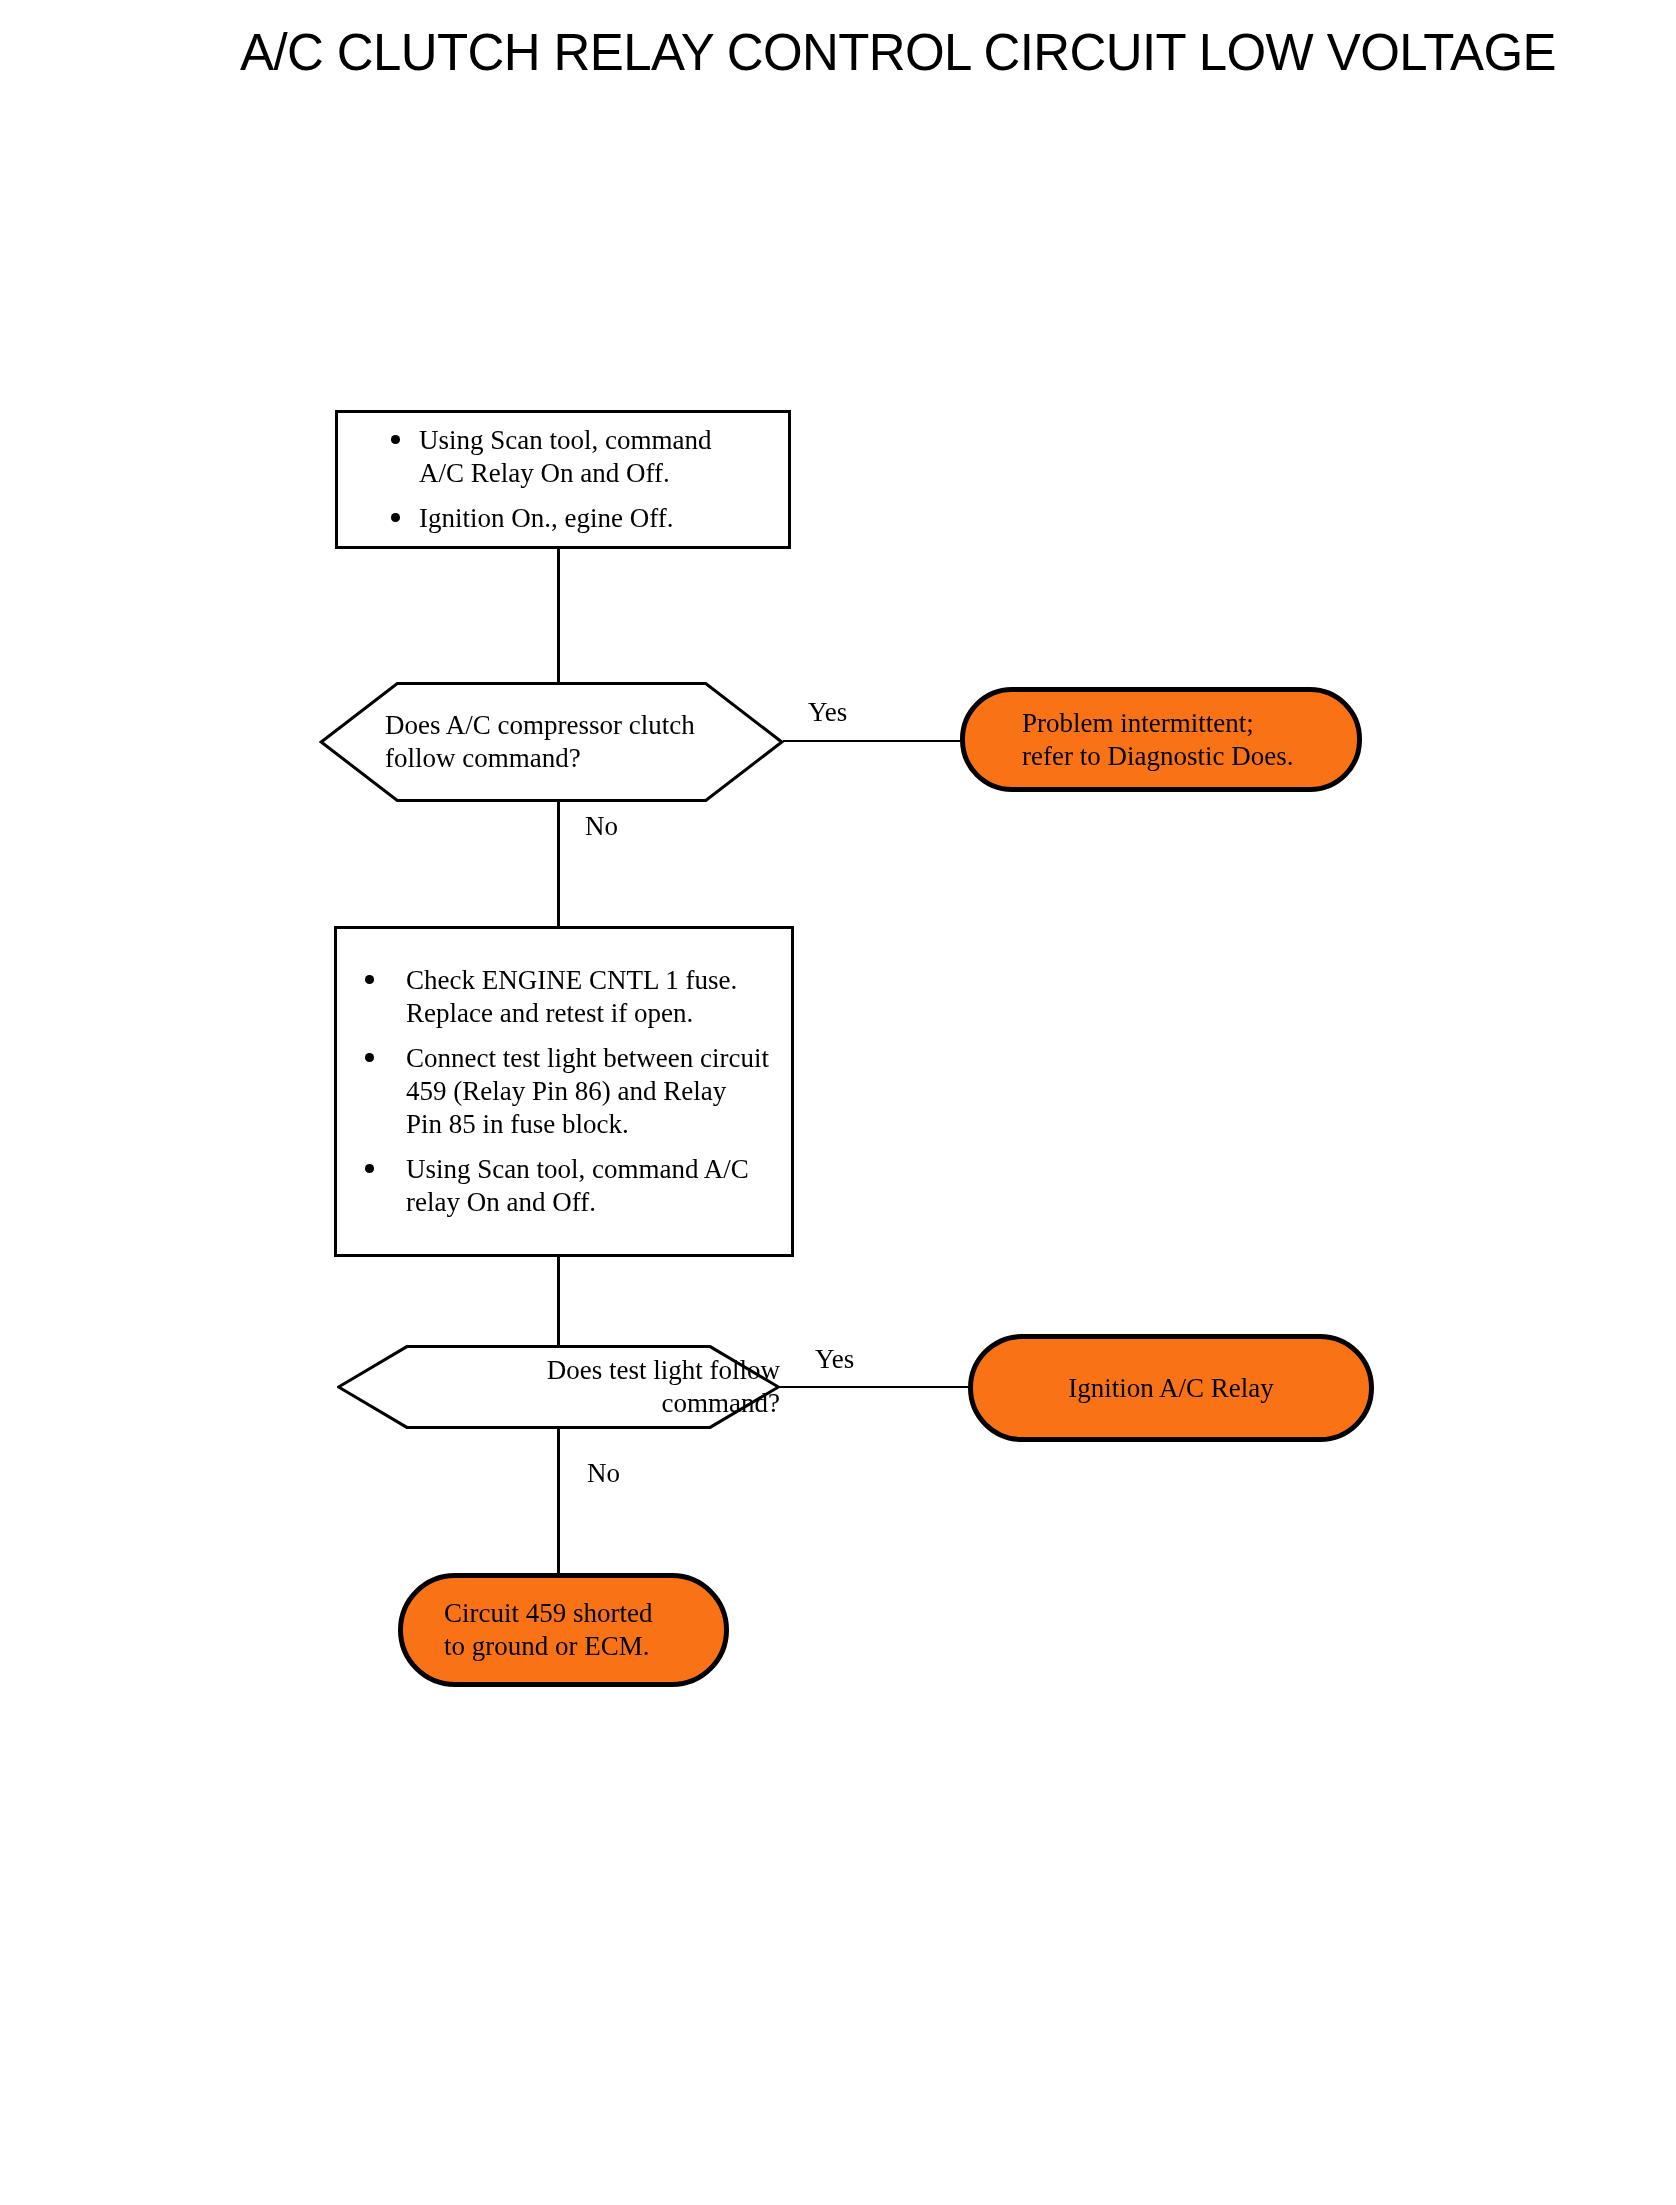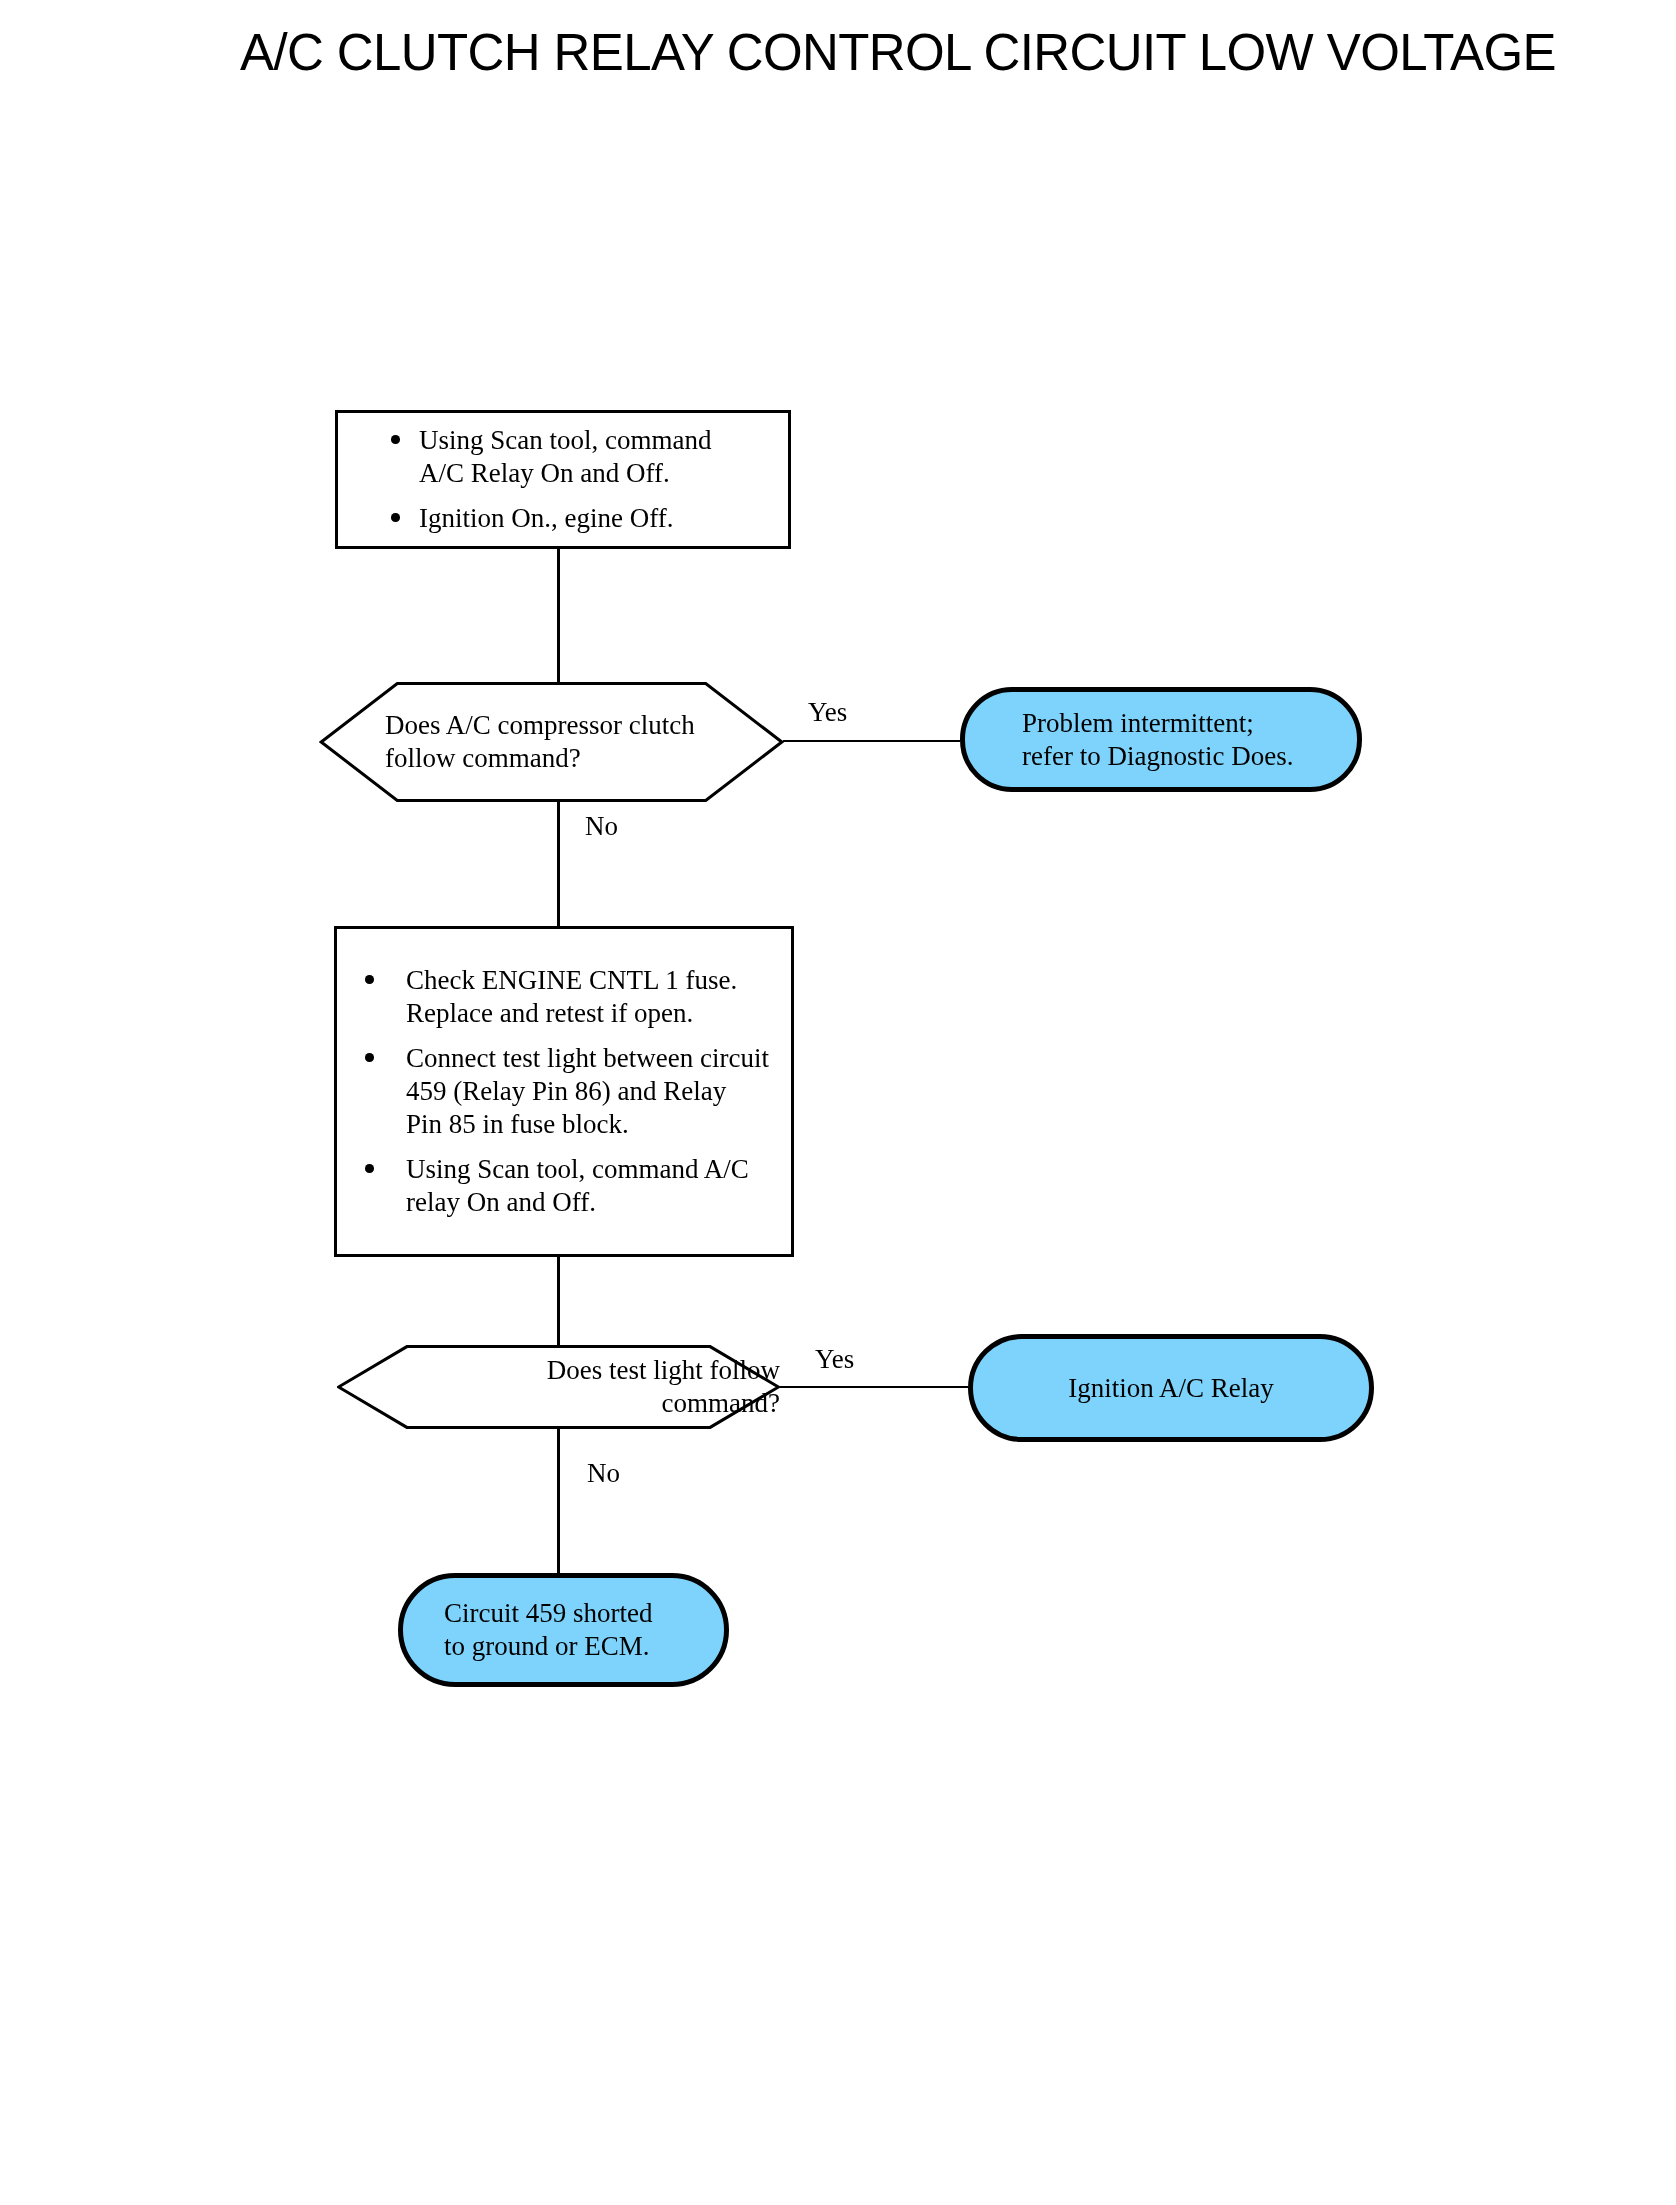--- a/index.html
+++ b/index.html
@@ -74,21 +74,21 @@
     flex-direction: column;
     justify-content: center;
     font-size: 27px;
     line-height: 33px;
   }
 
   
   .capsule {
     position: absolute;
     border: 5.5px solid #000;
-    background: #7dd3fc;
+    background: #f97316;
     box-sizing: border-box;
     display: flex;
     flex-direction: column;
     justify-content: center;
     font-size: 27px;
     line-height: 33px;
   }
 
   
   .vline, .hline {

